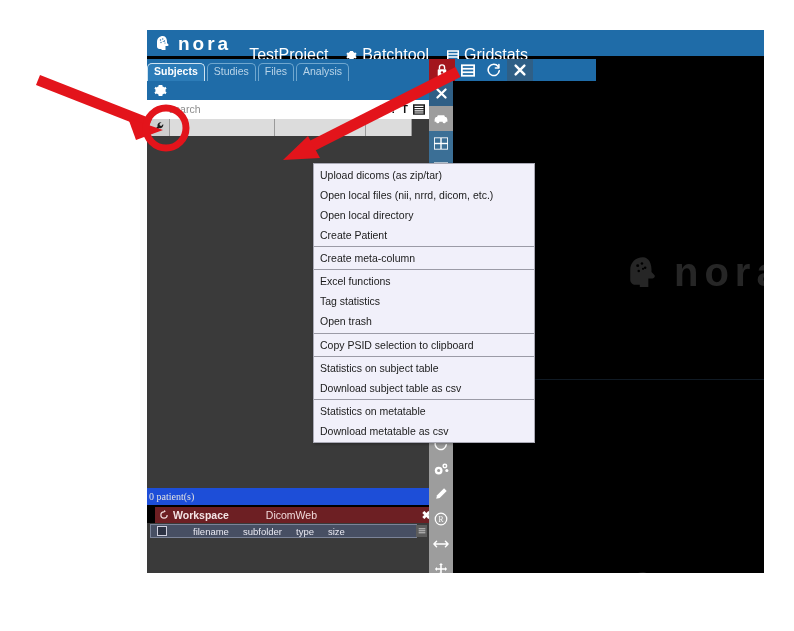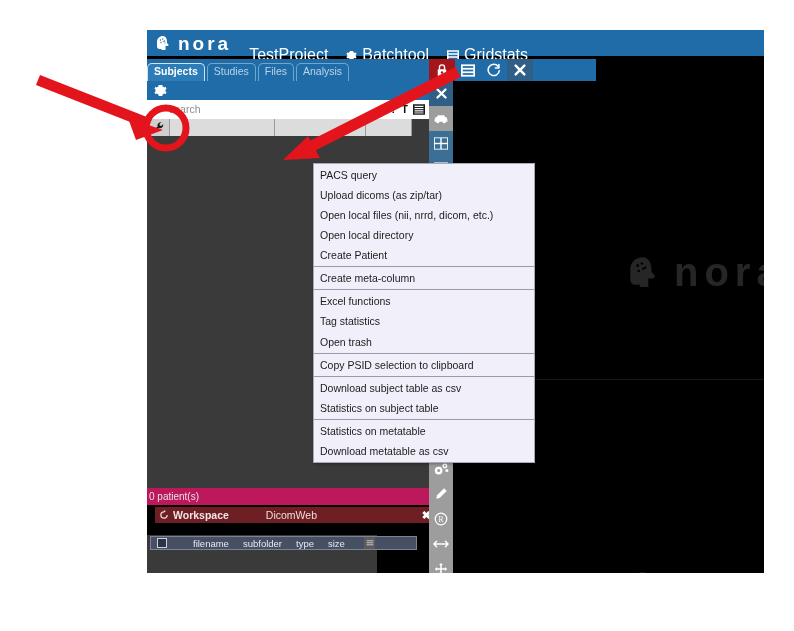--- a/index.html
+++ b/index.html
@@ -70,33 +70,33 @@
     display:flex;align-items:center;justify-content:center;
   }
   .colhdr .c{border-right:1px solid #9a9a9a;background:#dcdcdc;}
   .c1{width:104px;} .c2{width:90px;} .c3{width:45px;}
   .colhdr .dark{flex:1;background:#3a3a3a;}
   
   .tablebody{
     position:absolute;left:0;top:106px;width:282px;height:352px;background:#3a3a3a;
   }
   .patcount{
-    position:absolute;left:0;top:458px;width:282px;height:17px;background:#be185d;
-    color:#e2e2e2;font-size:10px;display:flex;align-items:center;padding-left:2px;
+    position:absolute;left:0;top:458px;width:282px;height:17px;background:#1d4ed8;
+    color:#e2e2e2;font-size:10px;display:flex;align-items:center;padding-left:2px;font-family:Liberation Serif, serif;
   }
   
   .wsbar{
     position:absolute;left:0;top:477px;width:282px;height:16px;background:#6d1f23;
     display:flex;align-items:center;color:#f0dada;font-size:10.5px;margin-left:8px;
   }
   .wsbar .wicon{width:18px;display:flex;align-items:center;justify-content:center;}
   .wsbar .wtitle{font-weight:600;color:#f3e4e4;}
   .wsbar .wclose{margin-left:auto;padding-right:6px;font-size:11px;color:#fff;font-weight:700;}
   .wstable{
-    position:absolute;left:0;top:493px;width:230px;height:50px;background:#3a3a3a;margin-top:12px;
+    position:absolute;left:0;top:493px;width:282px;height:50px;background:#3a3a3a;
   }
   .wshead{
     position:absolute;left:3px;top:1px;width:267px;height:14px;background:#474f63;
     display:flex;align-items:center;color:#e9e9f2;font-size:9.5px;
     border:1px solid #7b8398;box-sizing:border-box;
   }
   .wshead .cb{
     width:8px;height:8px;border:1px solid #cfcfdd;background:#2d3344;margin-left:6px;
   }
   .wshead .h{margin-left:14px;}
@@ -445,36 +445,35 @@
     </div>
     <div class="vbtn grey">
       <svg width="14" height="14" viewBox="0 0 16 16">
         <path d="M8 1l2.2 2.4H8.9v3.7h3.7V5.8L15 8l-2.4 2.2V8.9H8.9v3.7h1.3L8 15l-2.2-2.8h1.3V8.9H3.4v1.3L1 8l2.4-2.2v1.3h3.7V3.4H5.8z" fill="#ffffff"></path>
       </svg>
     </div>
 
   </div>
 
   <div class="ctxmenu">
-    <div class="mi">PACS query</div>
     <div class="mi">Upload dicoms (as zip/tar)</div>
     <div class="mi">Open local files (nii, nrrd, dicom, etc.)</div>
     <div class="mi">Open local directory</div>
     <div class="mi">Create Patient</div>
     <div class="msep"></div>
     <div class="mi">Create meta-column</div>
     <div class="msep"></div>
     <div class="mi">Excel functions</div>
     <div class="mi">Tag statistics</div>
     <div class="mi">Open trash</div>
     <div class="msep"></div>
     <div class="mi">Copy PSID selection to clipboard</div>
     <div class="msep"></div>
+    <div class="mi">Statistics on subject table</div>
     <div class="mi">Download subject table as csv</div>
-    <div class="mi">Statistics on subject table</div>
     <div class="msep"></div>
     <div class="mi">Statistics on metatable</div>
     <div class="mi">Download metatable as csv</div>
   </div>
 
 </div>
 
 <svg class="anno" style="left:0;top:0;" width="794" height="631">
 
   <g>

